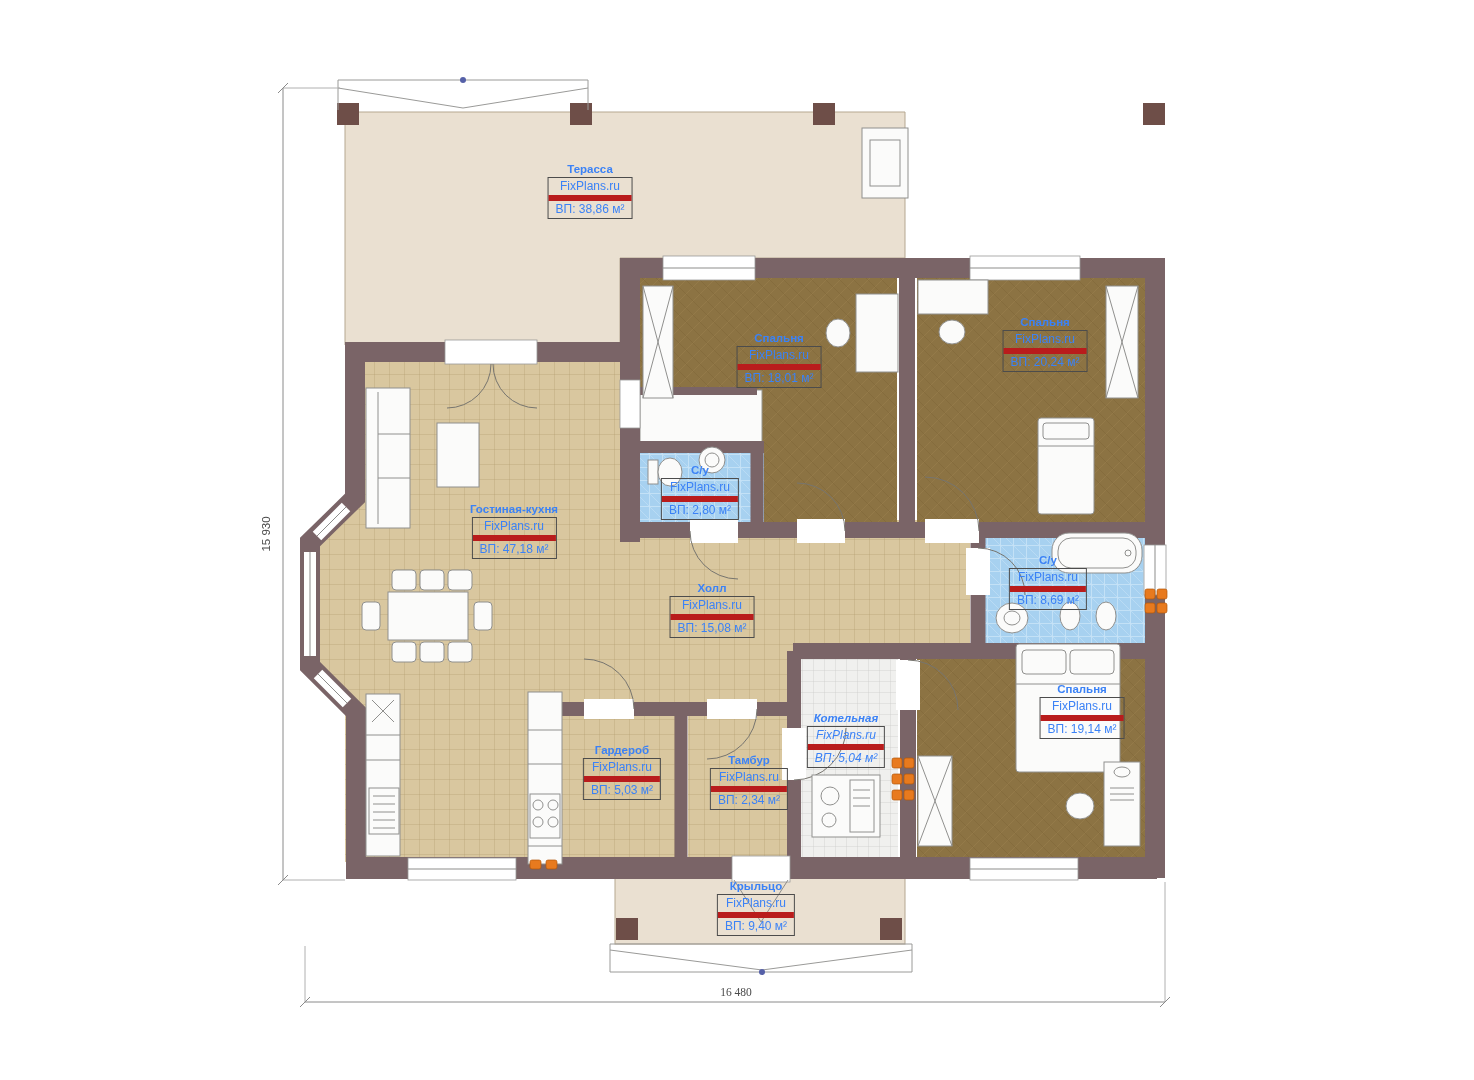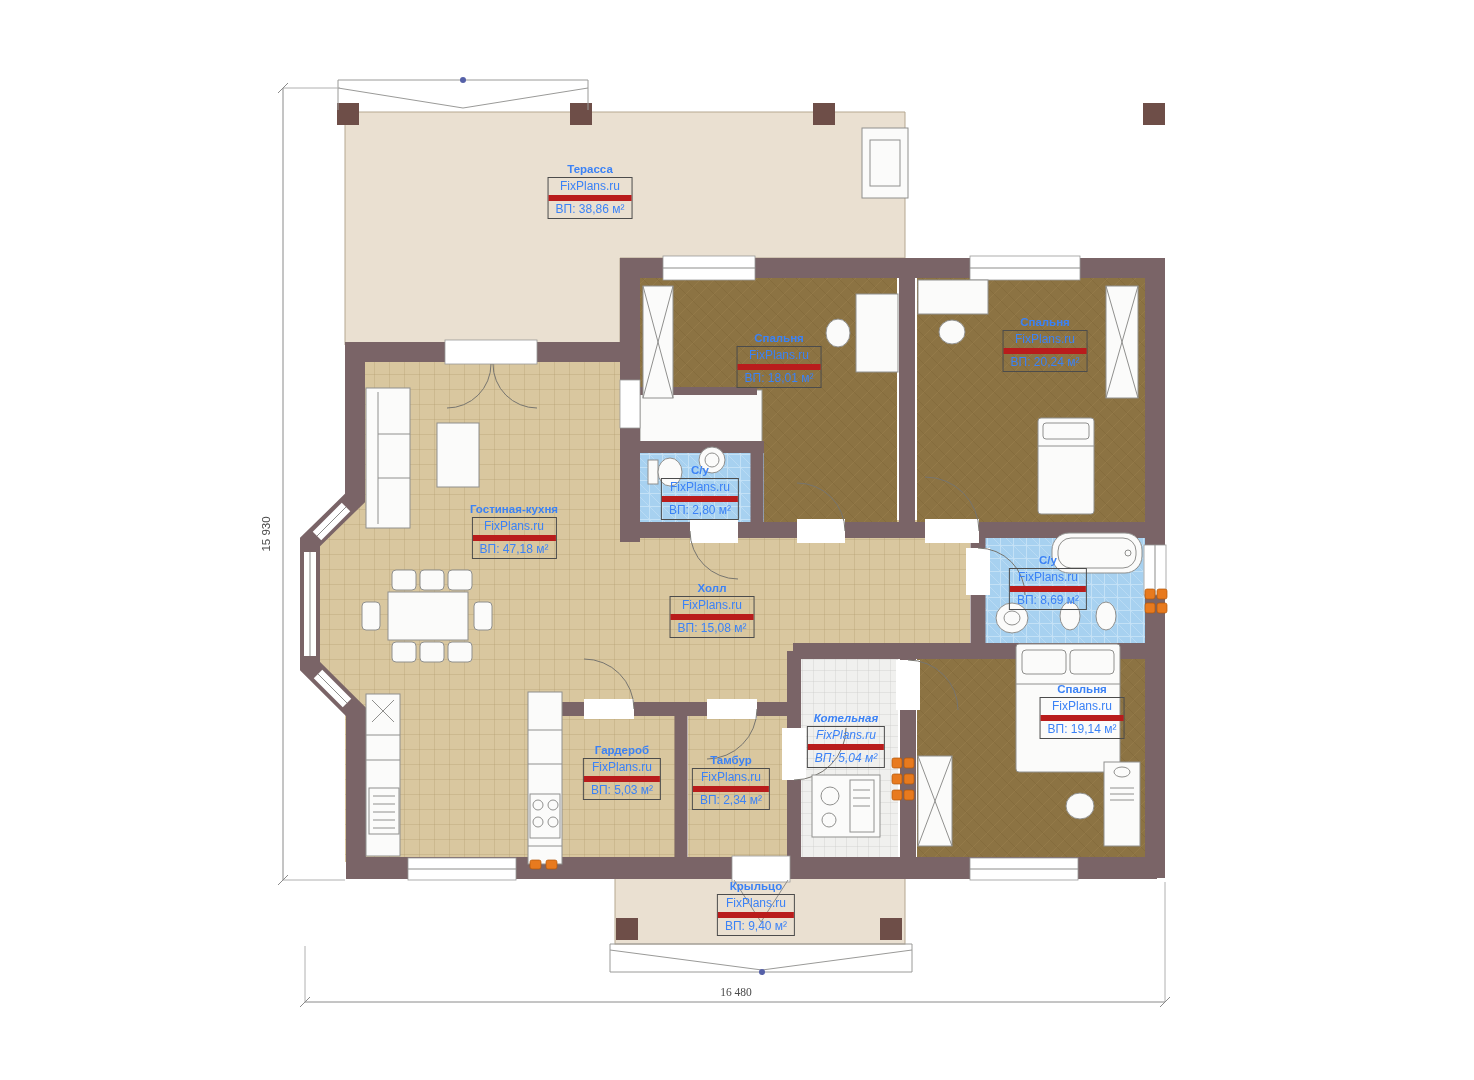--- a/index.html
+++ b/index.html
@@ -331,21 +331,21 @@
   <div class="room-label" style="left:1082px; top:683px;">
     <div class="rn">Спальня</div>
     <div class="rb"><div class="row">FixPlans.ru</div>
     <div class="row">ВП: 19,14 м²</div></div>
   </div>
   <div class="room-label" style="left:622px; top:744px;">
     <div class="rn">Гардероб</div>
     <div class="rb"><div class="row">FixPlans.ru</div>
     <div class="row">ВП: 5,03 м²</div></div>
   </div>
-  <div class="room-label" style="left:731px; top:754px;">
+  <div class="room-label" style="left:731px; top:754px;padding-left:36px;">
     <div class="rn">Тамбур</div>
     <div class="rb"><div class="row">FixPlans.ru</div>
     <div class="row">ВП: 2,34 м²</div></div>
   </div>
   <div class="room-label" style="left:756px; top:880px;">
     <div class="rn">Крыльцо</div>
     <div class="rb"><div class="row">FixPlans.ru</div>
     <div class="row">ВП: 9,40 м²</div></div>
   </div>
 

